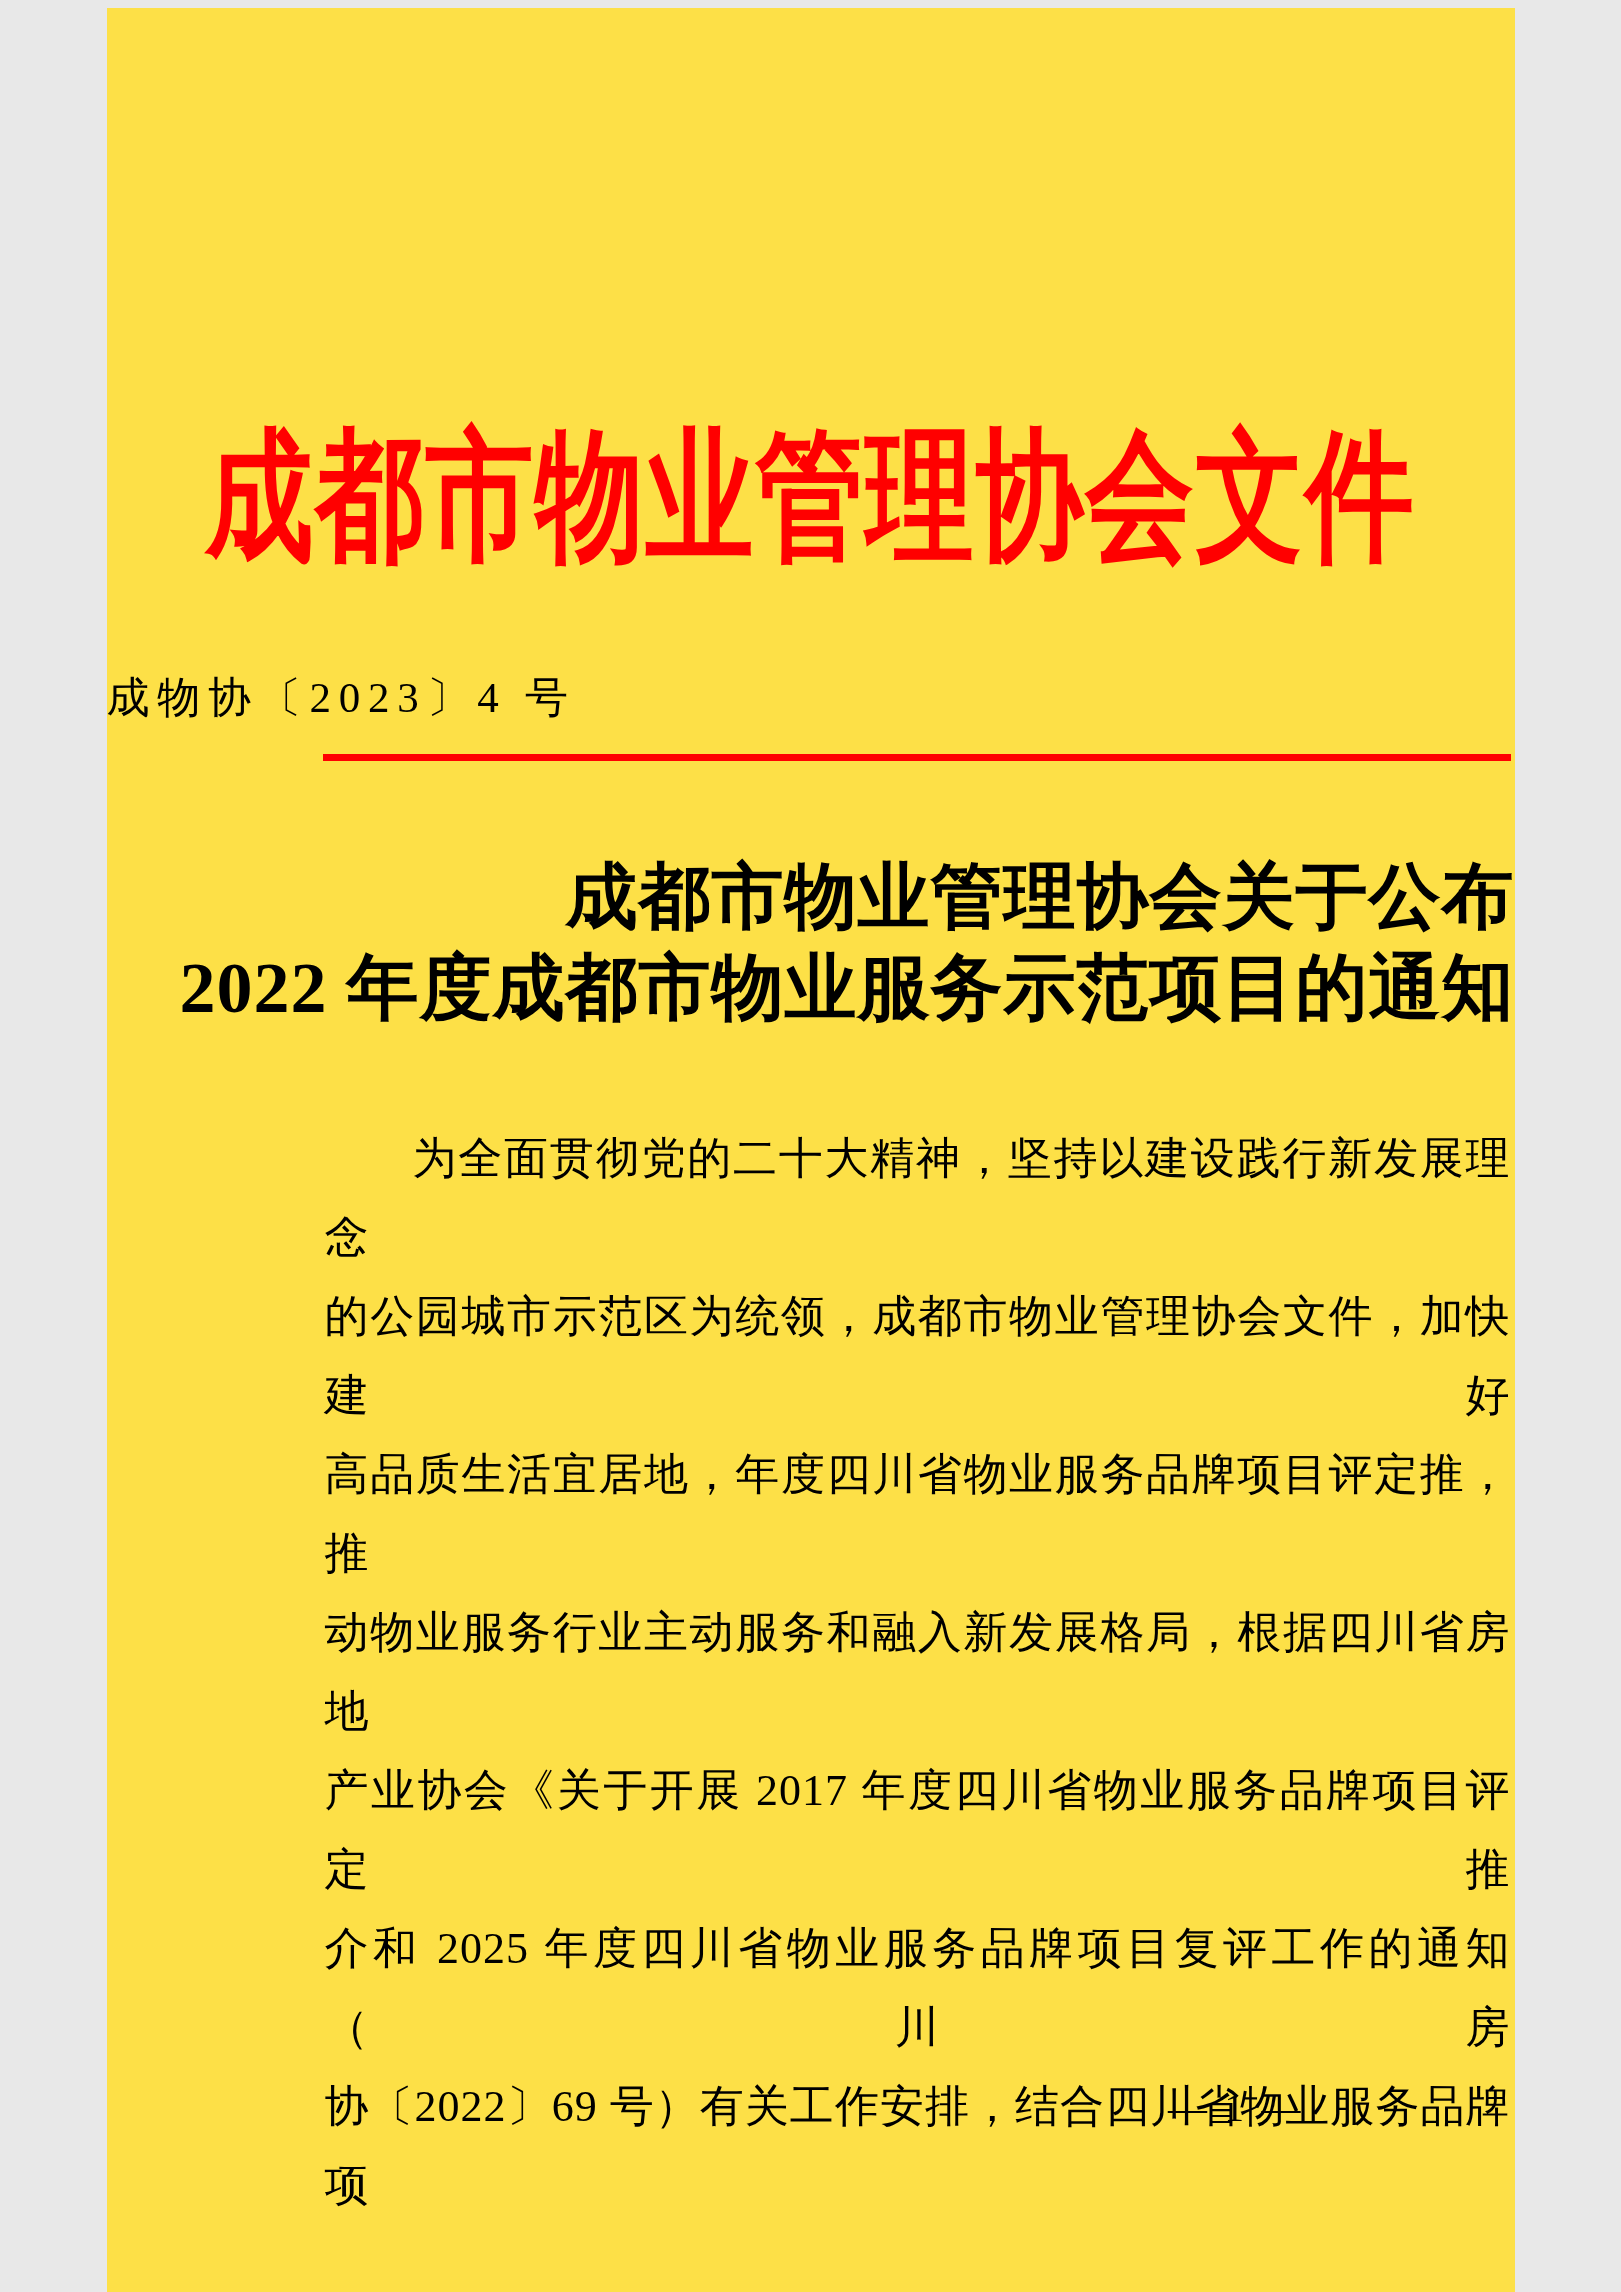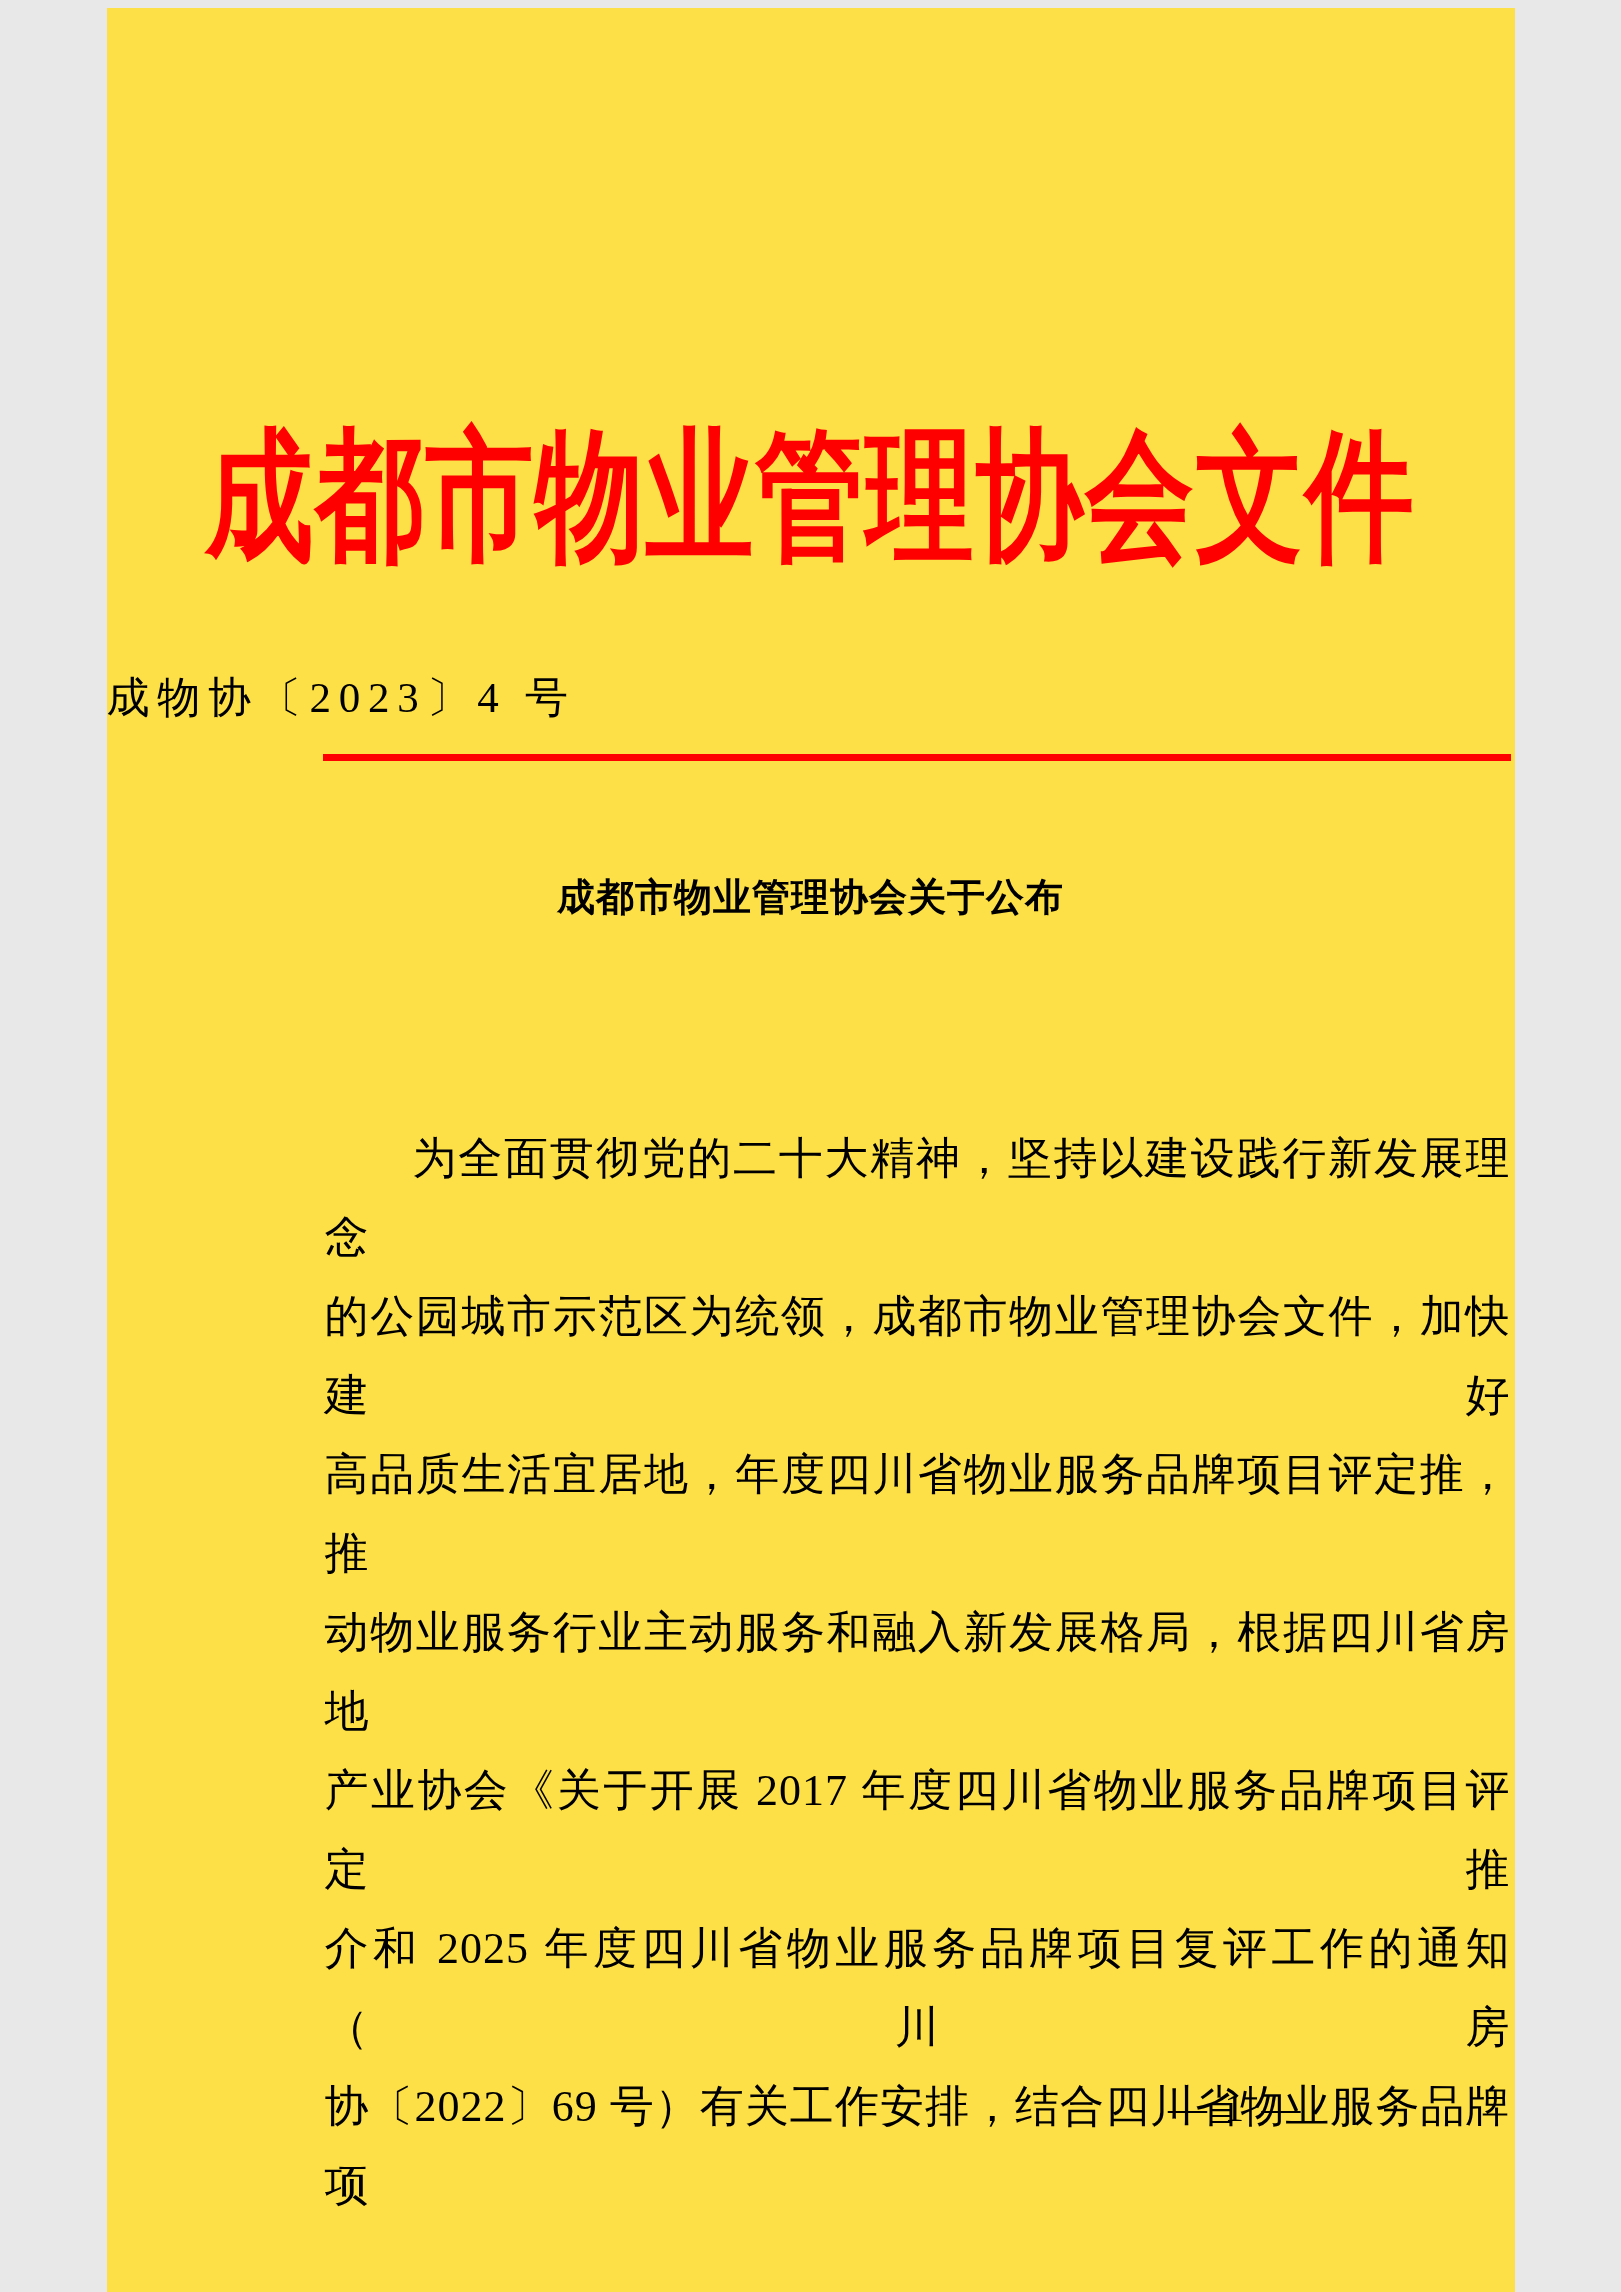--- a/index.html
+++ b/index.html
@@ -53,23 +53,23 @@
     width: 1188px;
     height: 6.9px;
     background: #ff0000;
   }
   
   .notice-title {
     position: absolute;
     top: 844px;
     left: 0;
     width: 100%;
-    text-align: center;
+    text-align: right;
     font-weight: bold;
-    font-size: 38px;
+    font-size: 72px;
     line-height: 91px;
     letter-spacing: 1px;
     white-space: nowrap;
   }
   
   .body-block {
     position: absolute;
     top: 1111px;
     left: 218px;
     width: 1186px;
@@ -107,20 +107,21 @@
 <div class="page">
 
   <div class="red-header">成都市物业管理协会文件</div>
 
   <div class="doc-number">成物协〔2023〕4 号</div>
 
   <div class="red-line"></div>
 
   <div class="notice-title">
     <div>成都市物业管理协会关于公布</div>
+    <div>2022 年度成都市物业服务示范项目的通知</div>
   </div>
 
   <div class="body-block">
     <div class="body-line indent">为全面贯彻党的二十大精神，坚持以建设践行新发展理念</div>
     <div class="body-line">的公园城市示范区为统领，成都市物业管理协会文件，加快建好</div>
     <div class="body-line">高品质生活宜居地，年度四川省物业服务品牌项目评定推，推</div>
     <div class="body-line">动物业服务行业主动服务和融入新发展格局，根据四川省房地</div>
     <div class="body-line">产业协会《关于开展 2017 年度四川省物业服务品牌项目评定推</div>
     <div class="body-line">介和 2025 年度四川省物业服务品牌项目复评工作的通知（川房</div>
     <div class="body-line">协〔2022〕69 号）有关工作安排，结合四川省物业服务品牌项</div>

